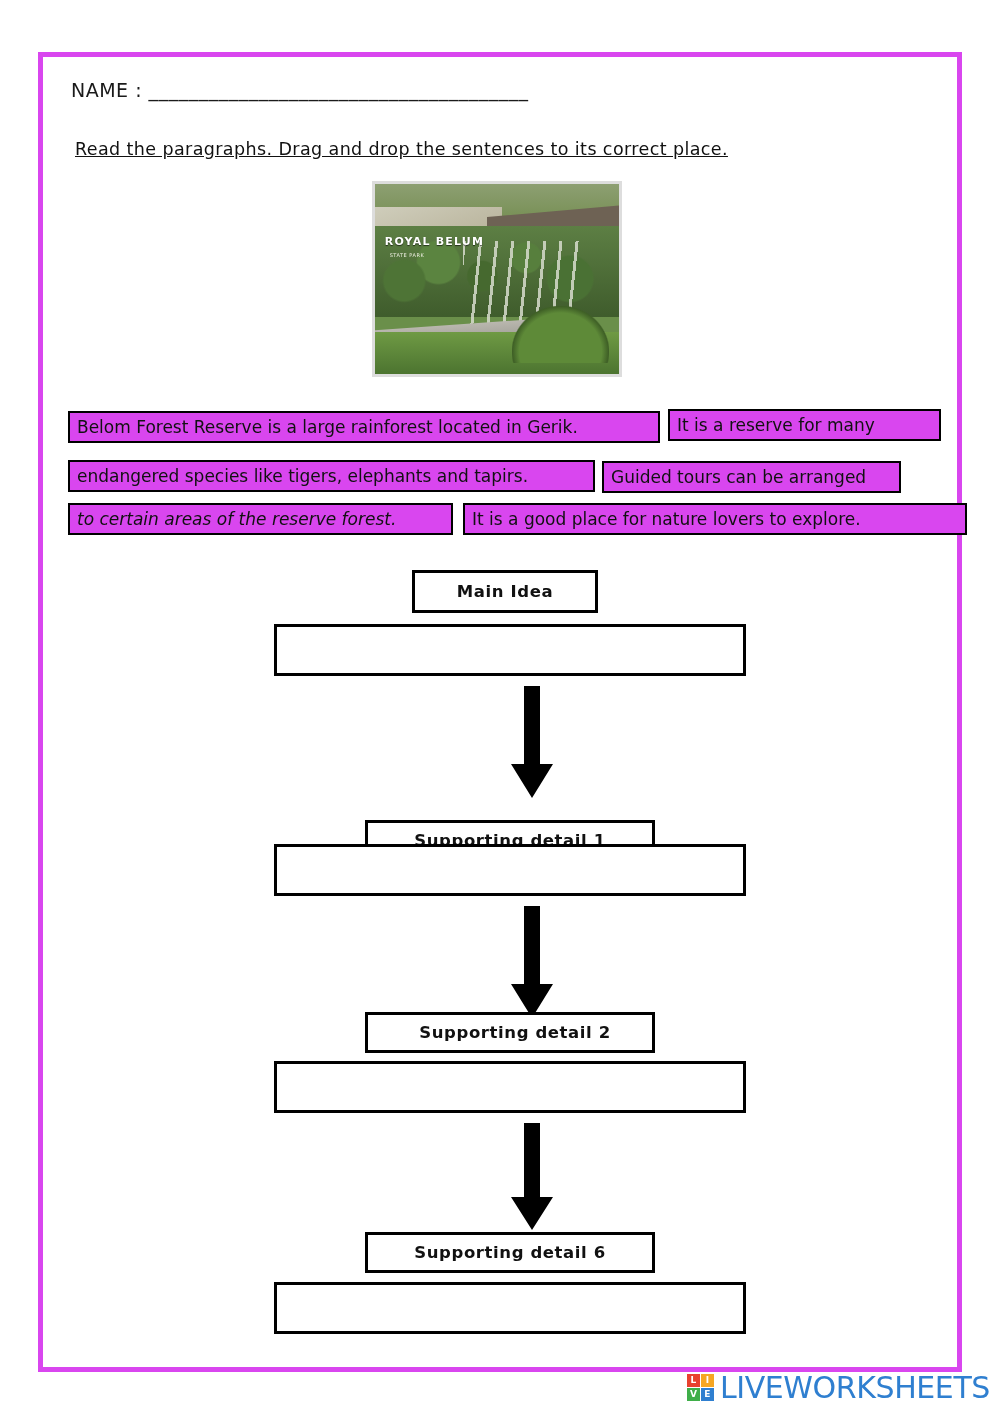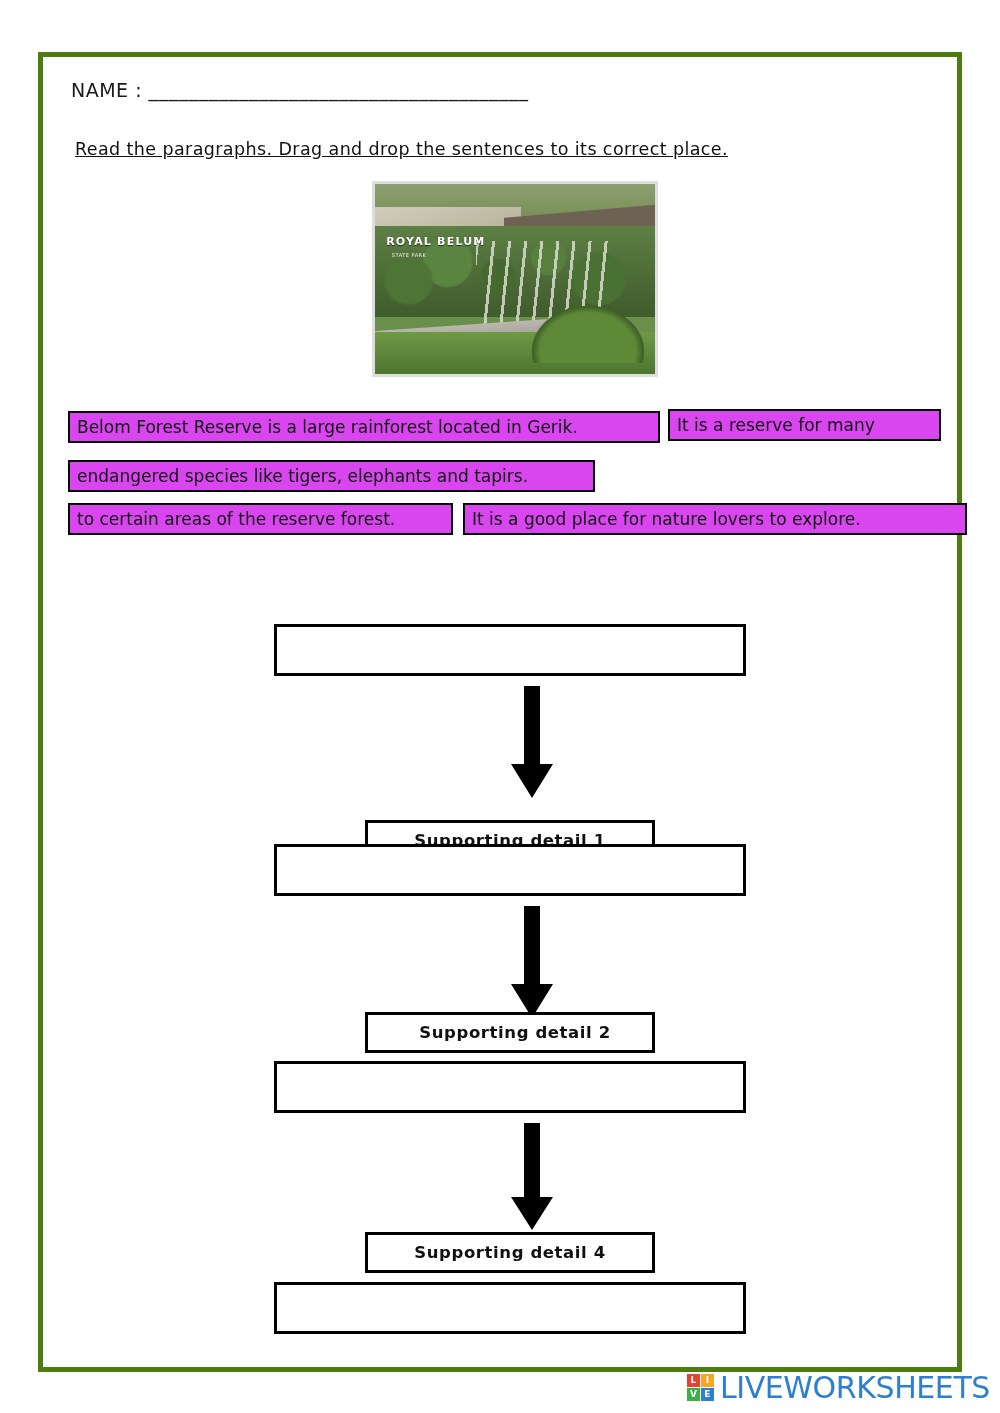--- a/index.html
+++ b/index.html
@@ -14,21 +14,21 @@
     position: relative;
     overflow: hidden;
   }
 
   #sheet {
     position: absolute;
     left: 38px;
     top: 52px;
     width: 924px;
     height: 1320px;
-    border: 5px solid #4d7c0f;
+    border: 5px solid #d946ef;
     box-sizing: border-box;
     background: #ffffff;
   }
 
   
   .name-row {
     position: absolute;
     left: 28px;
     top: 22px;
     font-size: 19px;
@@ -48,21 +48,21 @@
     text-decoration: underline;
     letter-spacing: 0.4px;
     white-space: nowrap;
   }
 
   
   .photo {
     position: absolute;
     left: 329px;
     top: 124px;
-    width: 286px;
+    width: 250px;
     height: 196px;
     border: 3px solid #dddddd;
     box-sizing: border-box;
     overflow: hidden;
     background: #6a8f4a;
   }
   .photo .sky {
     position: absolute;
     left: 0; top: 0; width: 100%; height: 26%;
     background: linear-gradient(#8d9f72, #6f8a4a);
@@ -248,46 +248,48 @@
     <div class="sign">ROYAL BELUM</div>
     <div class="sign-sub">STATE PARK</div>
   </div>
 
   <div class="chip" style="left:25px; top:354px; width:592px; height:32px;">Belom Forest Reserve is a large rainforest located in Gerik.</div>
 
   <div class="chip" style="left:625px; top:352px; width:273px; height:32px;">It is a reserve for many</div>
 
   <div class="chip" style="left:25px; top:403px; width:527px; height:32px;">endangered species like tigers, elephants and tapirs.</div>
 
-
-  <div class="chip" style="left:25px; top:446px; width:385px; height:32px;">to certain areas of the reserve forest.</div>
+  <div class="chip" style="left:559px; top:404px; width:299px; height:32px;">Guided tours can be arranged</div>
+
+  <div class="chip" style="left:25px; top:446px; width:385px; height:32px;font-style:italic;">to certain areas of the reserve forest.</div>
 
   <div class="chip" style="left:420px; top:446px; width:504px; height:32px;">It is a good place for nature lovers to explore.</div>
 
+  <div class="flow-label" style="left:369px; top:513px; width:186px; height:43px;">Main Idea</div>
   <div class="drop-slot" style="left:231px; top:567px; width:472px; height:52px;"></div>
 
   <svg class="arrow" style="left:466px; top:629px; height:116px;" viewBox="0 0 46 116">
     <polygon points="15,0 31,0 31,78 44,78 23,112 2,78 15,78" fill="#000000"></polygon>
   </svg>
 
   <div class="flow-label" style="left:322px; top:736px; width:290px; height:41px;margin-top:27px;">Supporting detail 1</div>
   <div class="drop-slot" style="left:231px; top:787px; width:472px; height:52px;"></div>
 
   <svg class="arrow" style="left:466px; top:849px; height:116px;" viewBox="0 0 46 116">
     <polygon points="15,0 31,0 31,78 44,78 23,112 2,78 15,78" fill="#000000"></polygon>
   </svg>
 
   <div class="flow-label" style="left:322px; top:955px; width:290px; height:41px;padding-left:10px;">Supporting detail 2</div>
   <div class="drop-slot" style="left:231px; top:1004px; width:472px; height:52px;"></div>
 
   <svg class="arrow" style="left:466px; top:1066px; height:110px;" viewBox="0 0 46 110">
     <polygon points="15,0 31,0 31,74 44,74 23,107 2,74 15,74" fill="#000000"></polygon>
   </svg>
 
-  <div class="flow-label" style="left:322px; top:1175px; width:290px; height:41px;">Supporting detail 4</div>
+  <div class="flow-label" style="left:322px; top:1175px; width:290px; height:41px;">Supporting detail 6</div>
   <div class="drop-slot" style="left:231px; top:1225px; width:472px; height:52px;"></div>
 
 </div>
 
 <div class="footer">
   <div class="lw-badge">
     <span class="lw-l">L</span>
     <span class="lw-i">I</span>
     <span class="lw-v">V</span>
     <span class="lw-e">E</span>

